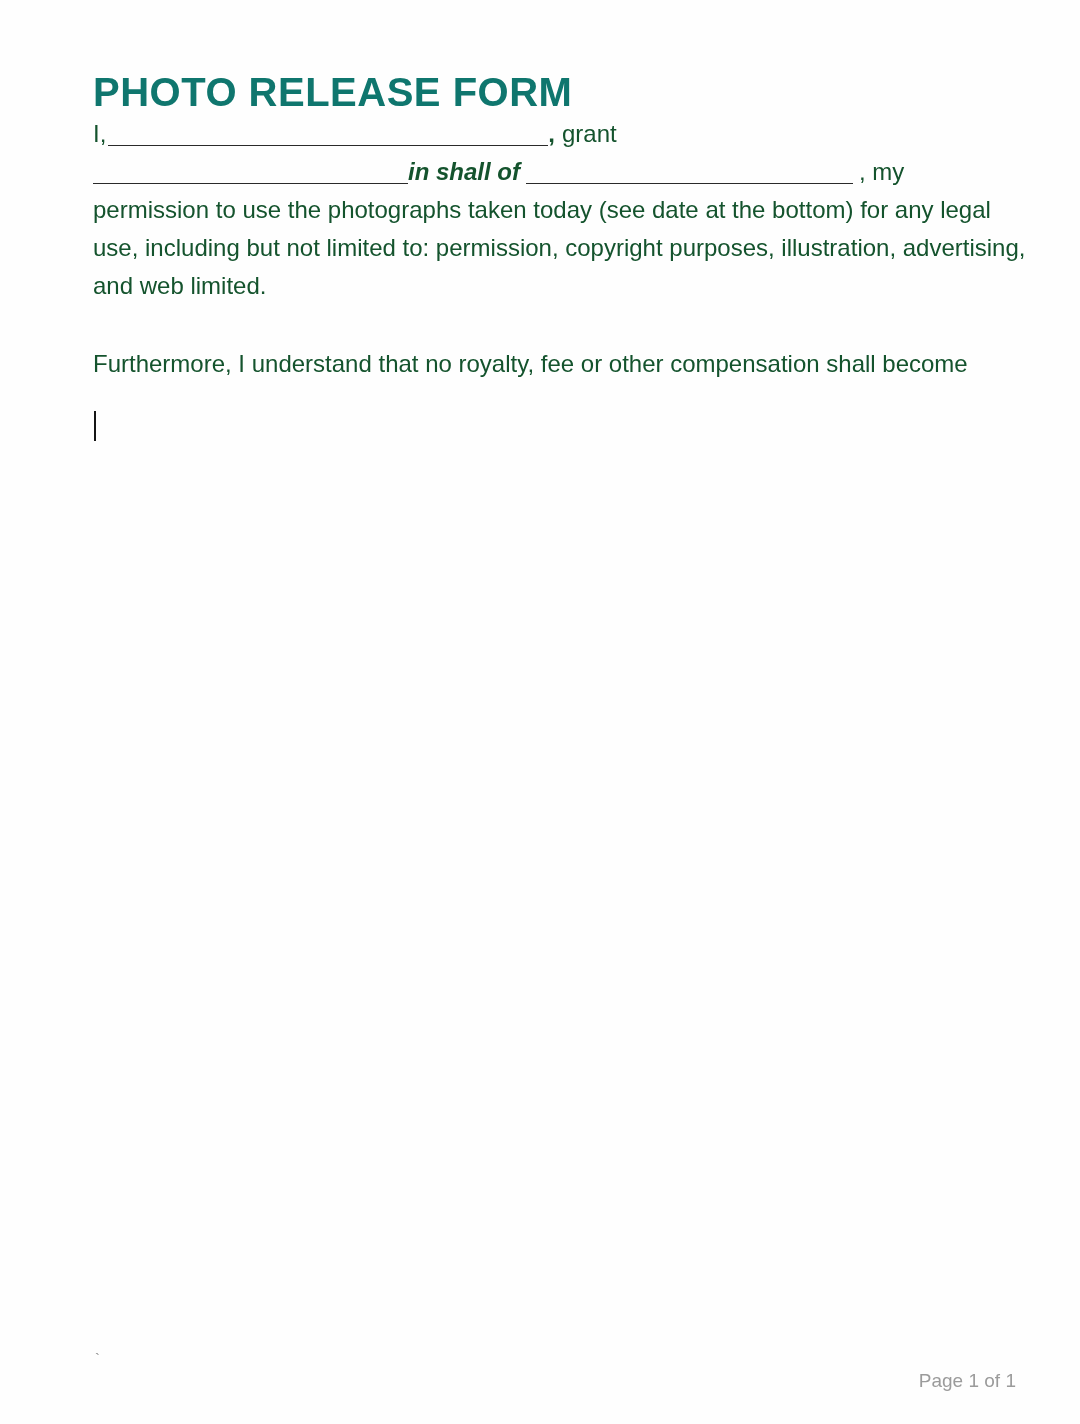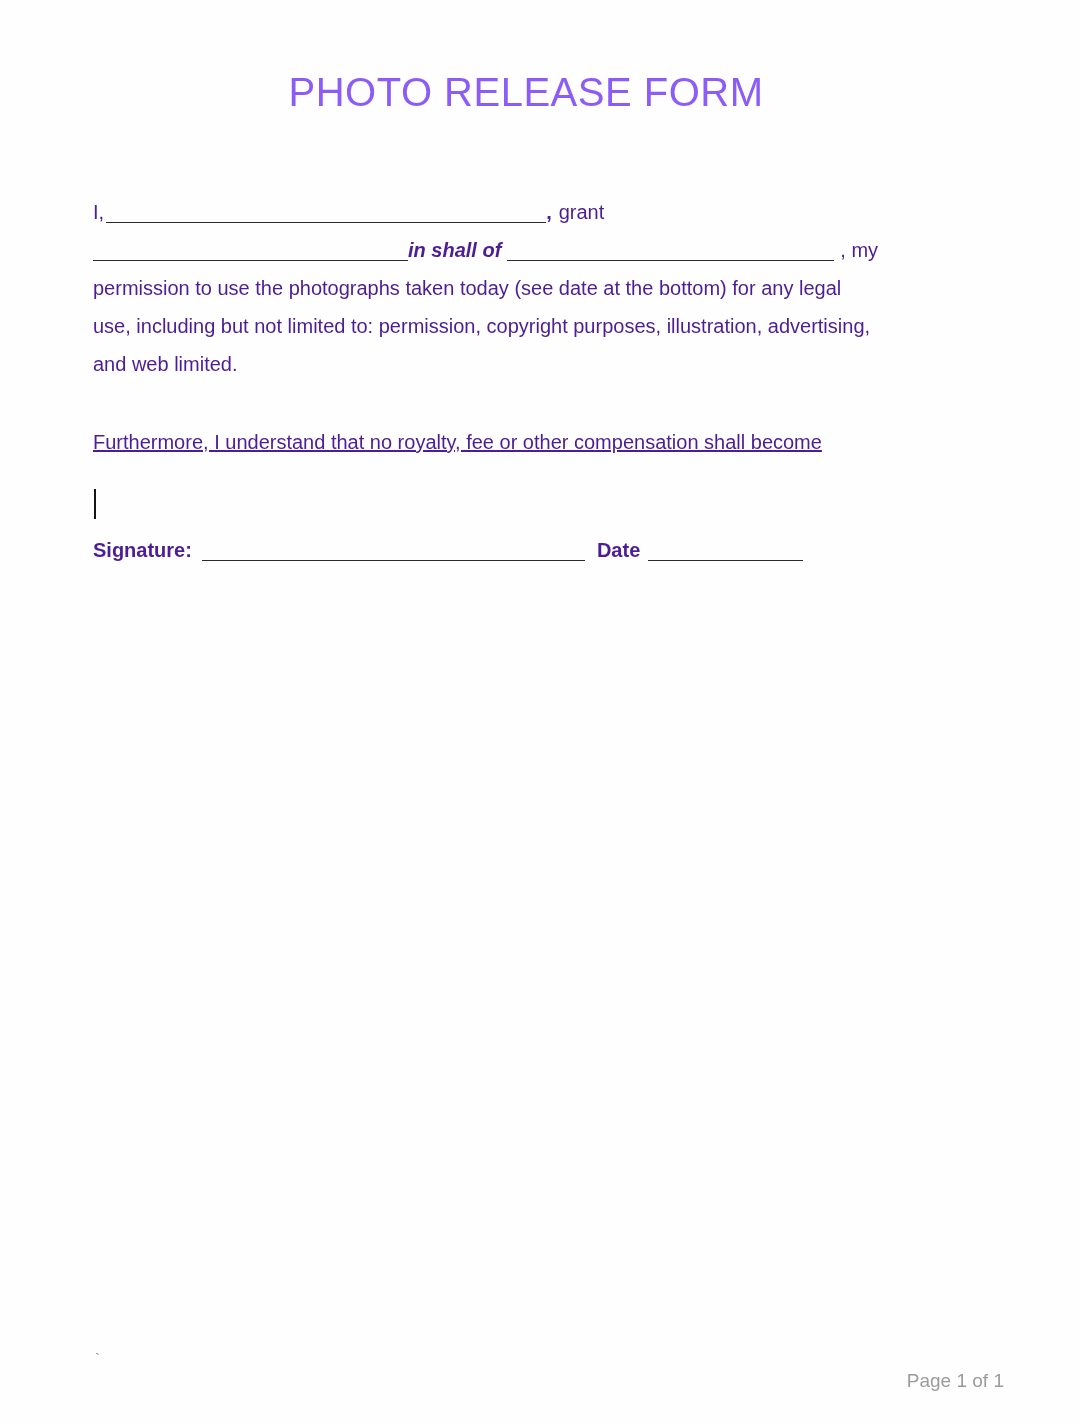--- a/index.html
+++ b/index.html
@@ -13,47 +13,46 @@
     overflow: hidden;
   }
   .page {
     position: absolute;
     inset: 0;
     background: #fefefe;
     padding: 70px 93px 0 93px;
   }
   .title {
     font-size: 40px;
-    font-weight: normal;
+    font-weight: bold;
     letter-spacing: 0.5px;
-    text-align: center;
-    color: #8b5cf6;
+    text-align: left;
+    color: #0f766e;
     margin-right: 28px;
   }
   .body-text {
-    margin-top: 78px;
-    font-size: 20px;
+    font-size: 24px;
     line-height: 38px;
-    color: #4c1d95;
+    color: #14532d;
   }
   .line { white-space: nowrap; }
   .bold { font-weight: bold; }
   .bold-italic { font-weight: bold; font-style: italic; }
   .blank {
     display: inline-block;
     height: 20px;
     border-bottom: 1.5px solid #2a2a2a;
     vertical-align: -4px;
   }
   .blank-grantor { width: 440px; margin-left: 2px; }
   .blank-photographer { width: 315px; }
   .blank-subject { width: 327px; margin-left: 6px; }
   .grant-word { margin-left: 7px; }
   .comma-my { margin-left: 6px; }
-  .para2 { margin-top: 40px; text-decoration: underline; }
+  .para2 { margin-top: 40px; }
   .cursor {
     margin-top: 28px;
     margin-left: 1px;
     width: 2px;
     height: 30px;
     background: #151515;
   }
   .sig-row { margin-top: 12px; }
   .blank-signature { width: 383px; margin-left: 10px; }
   .date-label { margin-left: 12px; }
@@ -64,21 +63,21 @@
   .blank-phone { width: 571px; margin-left: 8px; }
   .stray {
     position: absolute;
     left: 95px;
     top: 1350px;
     font-size: 15px;
     color: #8a8a8a;
   }
   .footer {
     position: absolute;
-    right: 76px;
+    right: 64px;
     top: 1370px;
     font-size: 19px;
     color: #9b9b9b;
   }
 </style>
 </head>
 <body>
 
 <div class="page">
 
@@ -93,21 +92,20 @@
     <div class="line">permission to use the photographs taken today (see date at the bottom) for any legal</div>
     <div class="line">use, including but not limited to: permission, copyright purposes, illustration, advertising,</div>
     <div class="line">and web limited.</div>
 
     <div class="para2">
       <div class="line">Furthermore, I understand that no royalty, fee or other compensation shall become</div>
     </div>
 
     <div class="cursor"></div>
 
-    <div class="line sig-row"><span class="bold">Signature:</span><span class="blank blank-signature"></span><span class="bold date-label">Date</span><span class="blank blank-date"></span></div>
 
 
 
   </div>
 
   <span class="stray">`</span>
 
   <div class="footer">Page 1 of 1</div>
 
 </div>

